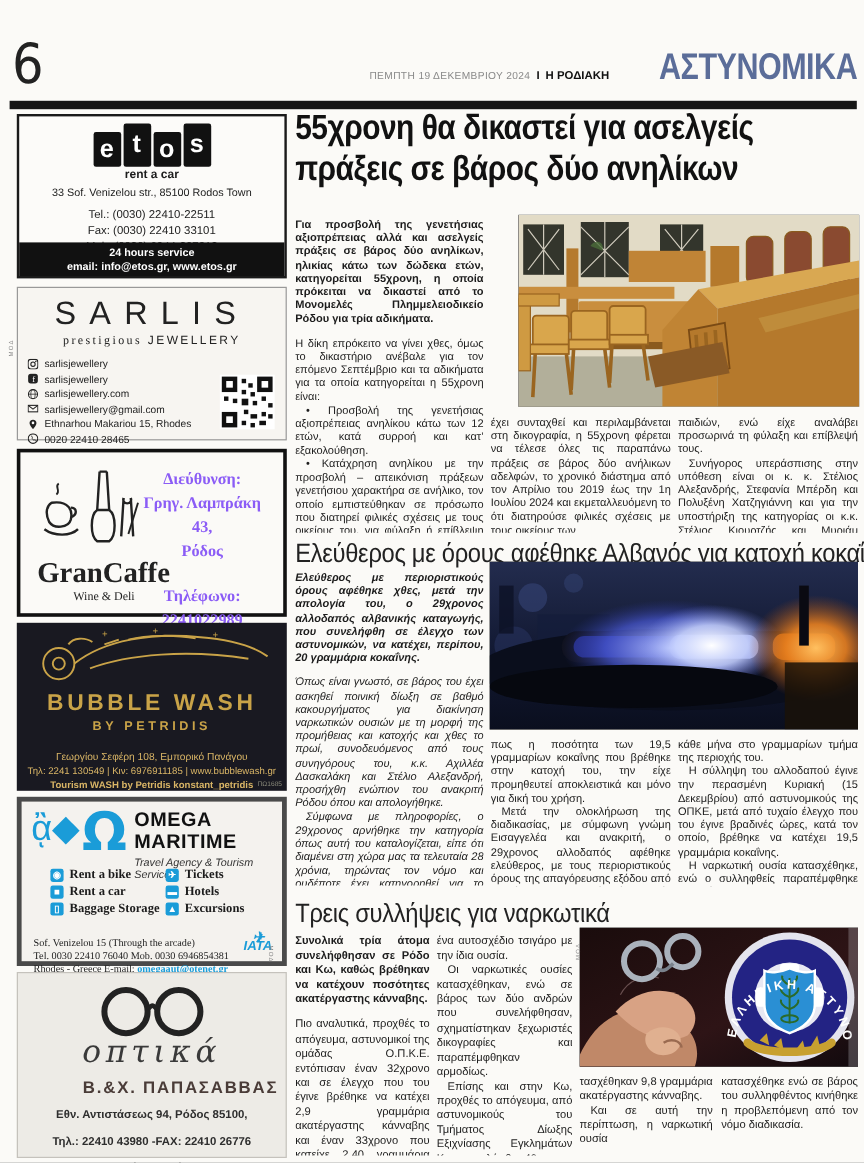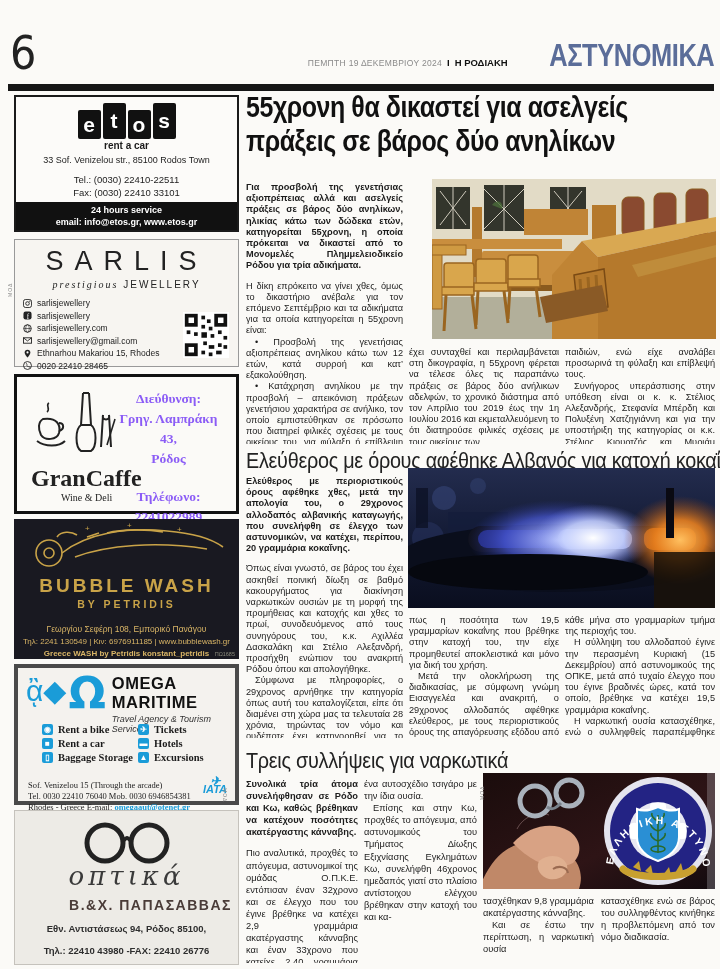--- a/index.html
+++ b/index.html
@@ -25,21 +25,21 @@
   .etos-tile{background:#111;color:#fff;font-weight:bold;font-size:21px;width:23px;display:flex;align-items:center;justify-content:center;border-radius:2px;}
   .etos-tile.t1{height:29px;}.etos-tile.t2{height:36px;}.etos-tile.t3{height:29px;}.etos-tile.t4{height:36px;}
   .etos-tag{font-size:10px;font-weight:bold;margin-top:1px;}
   .etos-addr{font-size:9px;margin-top:4px;}
   .etos-tels{font-size:9.5px;margin-top:8px;line-height:13px;}
   .etos-bar{position:absolute;bottom:0;left:0;right:0;background:#111;color:#fff;font-size:9px;line-height:12px;padding:2px 0;font-weight:bold;}
   
   .ad-sarlis{top:239px;height:128px;border:1px solid #999;background:#f7f5f1;padding:6px 8px;}
   .sarlis-name{font-size:27px;letter-spacing:11px;text-align:center;color:#222;font-family:"Liberation Sans",sans-serif;}
   .sarlis-tag{text-align:center;font-size:10px;letter-spacing:2px;margin-top:2px;color:#222;}
-  .sarlis-tag .it{font-family:"Liberation Serif",serif;font-style:italic;letter-spacing:2px;}
+  .sarlis-tag .it{font-family:"Liberation Serif",serif;letter-spacing:2px;}
   .sarlis-list{margin-top:7px;font-size:8.5px;line-height:12.5px;}
   .sarlis-row{display:flex;align-items:center;gap:5px;}
   .sarlis-ic{width:9px;height:9px;flex:0 0 9px;}
   .sarlis-qr{position:absolute;right:9px;bottom:8px;width:46px;height:46px;}
   
   .ad-gc{top:374px;height:140px;border:3px solid #111;background:#fbfaf7;font-family:"Liberation Serif",serif;}
   .gc-name{position:absolute;left:14px;top:88px;font-size:24px;font-weight:bold;color:#222;}
   .gc-sub{position:absolute;left:44px;top:115px;font-size:10px;color:#222;}
   .gc-right{position:absolute;right:10px;top:12px;width:115px;text-align:center;font-weight:bold;font-size:13.5px;line-height:20px;color:#8b5cf6;}
   .gc-right .gap{height:18px;}
@@ -240,21 +240,21 @@
       <g fill="#c9a348" font-size="8" font-family="sans-serif">
         <text x="58" y="8">+</text>
           <text x="100" y="5">+</text>
           <text x="150" y="9">+</text>
       </g>
     </svg>
     <div class="bw-name" data-name="bubblewash-logo">BUBBLE WASH</div>
     <div class="bw-by" data-name="bubblewash-by">BY PETRIDIS</div>
     <div class="bw-addr" data-name="bubblewash-address">Γεωργίου Σεφέρη 108, Εμπορικό Πανάγου</div>
     <div class="bw-contact" data-name="bubblewash-contact">Τηλ: 2241 130549 | Κιν: 6976911185 | www.bubblewash.gr</div>
-    <div class="bw-social" data-name="bubblewash-social">Greece WASH by Petridis      konstant_petridis</div>
+    <div class="bw-social" data-name="bubblewash-social">Tourism WASH by Petridis      konstant_petridis</div>
     <div class="bw-code" data-name="print-code">ΠΩ1685</div>
   </div>
 
   <div class="ad ad-om" data-name="ad-omega-maritime">
     <div class="om-head" data-name="omega-header">
       <span class="om-deer" data-name="omega-deer-mark">ᾂ︎◆</span>
       <span class="om-logo" data-name="omega-logo">Ω</span>
       <span class="om-title">
         <div class="om-name" data-name="omega-name">OMEGA MARITIME</div>
         <div class="om-tag" data-name="omega-tagline">Travel Agency &amp; Tourism Services</div>
@@ -379,21 +379,21 @@
   <div class="col bodytext" data-name="article1-col1" style="left:246px;top:182px;width:157px;height:262px;">
     <p class="lead-p" data-name="article1-lead">Για προσβολή της γενετήσιας αξιοπρέπειας αλλά και ασελγείς πράξεις σε βάρος δύο ανηλίκων, ηλικίας κάτω των δώδεκα ετών, κατηγορείται 55χρονη, η οποία πρόκειται να δικαστεί από το Μονομελές Πλημμελειοδικείο Ρόδου για τρία αδικήματα.</p>
     <div>
         <p data-name="paragraph">Η δίκη επρόκειτο να γίνει χθες, όμως το δικαστήριο ανέβαλε για τον επόμενο Σεπτέμβριο και τα αδικήματα για τα οποία κατηγορείται η 55χρονη είναι:</p>
         <p data-name="paragraph">• Προσβολή της γενετήσιας αξιοπρέπειας ανηλίκου κάτω των 12 ετών, κατά συρροή και κατ’ εξακολούθηση.</p>
         <p data-name="paragraph">• Κατάχρηση ανηλίκου με την προσβολή – απεικόνιση πράξεων γενετήσιου χαρακτήρα σε ανήλικο, τον οποίο εμπιστεύθηκαν σε πρόσωπο που διατηρεί φιλικές σχέσεις με τους οικείους του, για φύλαξη ή επίβλεψη έστω και προσωρινά, κατά συρροή.</p>
       </div>
   </div>
   <div class="col bodytext" data-name="article1-col2" style="left:409px;top:347px;width:150px;height:97px;">
     <div>
-        <p data-name="paragraph">έχει συνταχθεί και περιλαμβάνεται στη δικογραφία, η 55χρονη φέρεται να τέλεσε όλες τις παραπάνω πράξεις σε βάρος δύο ανήλικων αδελφών, το χρονικό διάστημα από τον Απρίλιο του 2019 έως την 1η Ιουλίου 2016 και εκμεταλλευόμενη το ότι διατηρούσε φιλικές σχέσεις με τους οικείους των</p>
+        <p data-name="paragraph">έχει συνταχθεί και περιλαμβάνεται στη δικογραφία, η 55χρονη φέρεται να τέλεσε όλες τις παραπάνω πράξεις σε βάρος δύο ανήλικων αδελφών, το χρονικό διάστημα από τον Απρίλιο του 2019 έως την 1η Ιουλίου 2024 και εκμεταλλευόμενη το ότι διατηρούσε φιλικές σχέσεις με τους οικείους των</p>
       </div>
   </div>
   <div class="col bodytext" data-name="article1-col3" style="left:565px;top:347px;width:150px;height:97px;">
     <div>
         <p data-name="paragraph">παιδιών, ενώ είχε αναλάβει προσωρινά τη φύλαξη και επίβλεψή τους.</p>
         <p data-name="paragraph">Συνήγορος υπεράσπισης στην υπόθεση είναι οι κ. κ. Στέλιος Αλεξανδρής, Στεφανία Μπέρδη και Πολυξένη Χατζηγιάννη και για την υποστήριξη της κατηγορίας οι κ.κ. Στέλιος Κιουρτζής και Μυριάμ Τομαρά.</p>
       </div>
   </div>
 
   <div class="headline2" data-name="article2-headline" style="left:246px;top:448px;width:470px;">
@@ -439,21 +439,21 @@
       </g>
       <ellipse cx="150" cy="72" rx="90" ry="40" fill="url(#blueglow)"></ellipse>
       <ellipse cx="185" cy="70" rx="60" ry="34" fill="url(#whiteglow)"></ellipse>
       <ellipse cx="272" cy="72" rx="56" ry="44" fill="url(#orangeglow)"></ellipse>
       <rect x="246" y="84" width="61" height="56" fill="#1a1208" opacity=".85"></rect>
       <rect x="258" y="20" width="8" height="50" fill="#0a0a12"></rect>
       <ellipse cx="120" cy="104" rx="120" ry="18" fill="#06080f"></ellipse>
     </svg>
   </div>
 
-  <div class="col bodytext" data-name="article2-col1" style="left:246px;top:476px;width:157px;height:262px;">
+  <div class="col bodytext" data-name="article2-col1" style="left:246px;top:476px;width:157px;height:262px;font-style:italic;">
     <p class="lead-p" data-name="article2-lead">Ελεύθερος με περιοριστικούς όρους αφέθηκε χθες, μετά την απολογία του, ο 29χρονος αλλοδαπός αλβανικής καταγωγής, που συνελήφθη σε έλεγχο των αστυνομικών, να κατέχει, περίπου, 20 γραμμάρια κοκαΐνης.</p>
     <div>
         <p data-name="paragraph">Όπως είναι γνωστό, σε βάρος του έχει ασκηθεί ποινική δίωξη σε βαθμό κακουργήματος για διακίνηση ναρκωτικών ουσιών με τη μορφή της προμήθειας και κατοχής και χθες το πρωί, συνοδευόμενος από τους συνηγόρους του, κ.κ. Αχιλλέα Δασκαλάκη και Στέλιο Αλεξανδρή, προσήχθη ενώπιον του ανακριτή Ρόδου όπου και απολογήθηκε.</p>
         <p data-name="paragraph">Σύμφωνα με πληροφορίες, ο 29χρονος αρνήθηκε την κατηγορία όπως αυτή του καταλογίζεται, είπε ότι διαμένει στη χώρα μας τα τελευταία 28 χρόνια, τηρώντας τον νόμο και ουδέποτε έχει κατηγορηθεί για το παραμικρό. Ο ίδιος ισχυρίστηκε, ότι κάνει χρήση ουσιών εδώ και 15 χρόνια και</p>
       </div>
   </div>
   <div class="col bodytext" data-name="article2-col2" style="left:409px;top:615px;width:150px;height:124px;">
     <div>
         <p data-name="paragraph">πως η ποσότητα των 19,5 γραμμαρίων κοκαΐνης που βρέθηκε στην κατοχή του, την είχε προμηθευτεί αποκλειστικά και μόνο για δική του χρήση.</p>
         <p data-name="paragraph">Μετά την ολοκλήρωση της διαδικασίας, με σύμφωνη γνώμη Εισαγγελέα και ανακριτή, ο 29χρονος αλλοδαπός αφέθηκε ελεύθερος, με τους περιοριστικούς όρους της απαγόρευσης εξόδου από τη χώρα και της εμφάνισής του μία φορά το πρώτο πενθήμερο</p>
@@ -530,27 +530,28 @@
 
   <div class="col narrowtext" data-name="article3-col1" style="left:246px;top:778px;width:112px;height:185px;">
     <p class="lead-p" data-name="article3-lead">Συνολικά τρία άτομα συνελήφθησαν σε Ρόδο και Κω, καθώς βρέθηκαν να κατέχουν ποσότητες ακατέργαστης κάνναβης.</p>
     <div>
         <p data-name="paragraph">Πιο αναλυτικά, προχθές το απόγευμα, αστυνομικοί της ομάδας Ο.Π.Κ.Ε. εντόπισαν έναν 32χρονο και σε έλεγχο που του έγινε βρέθηκε να κατέχει 2,9 γραμμάρια ακατέργαστης κάνναβης και έναν 33χρονο που κατείχε 2,40 γραμμάρια ακατέργαστης κάνναβης, καθώς και</p>
       </div>
   </div>
   <div class="col narrowtext" data-name="article3-col2" style="left:364px;top:778px;width:113px;height:185px;">
     <div>
         <p data-name="paragraph">ένα αυτοσχέδιο τσιγάρο με την ίδια ουσία.</p>
+        <p data-name="paragraph">Οι ναρκωτικές ουσίες κατασχέθηκαν, ενώ σε βάρος των δύο ανδρών που συνελήφθησαν, σχηματίστηκαν ξεχωριστές δικογραφίες και παραπέμφθηκαν αρμοδίως.</p>
         <p data-name="paragraph">Επίσης και στην Κω, προχθές το απόγευμα, από αστυνομικούς του Τμήματος Δίωξης Εξιχνίασης Εγκλημάτων Κω, συνελήφθη 46χρονος ημεδαπός γιατί στο πλαίσιο αντίστοιχου ελέγχου βρέθηκαν στην κατοχή του και κα-</p>
       </div>
   </div>
   <div class="col narrowtext" data-name="article3-col3" style="left:483px;top:895px;width:111px;height:68px;">
     <div>
         <p data-name="paragraph">τασχέθηκαν 9,8 γραμμάρια ακατέργαστης κάνναβης.</p>
-        <p data-name="paragraph">Και σε έστω την περίπτωση, η ναρκωτική ουσία</p>
+        <p data-name="paragraph">Και σε αυτή την περίπτωση, η ναρκωτική ουσία</p>
       </div>
   </div>
   <div class="col narrowtext" data-name="article3-col4" style="left:601px;top:895px;width:114px;height:68px;">
     <div>
         <p data-name="paragraph">κατασχέθηκε ενώ σε βάρος του συλληφθέντος κινήθηκε η προβλεπόμενη από τον νόμο διαδικασία.</p>
       </div>
   </div>
 
 </div>
 

